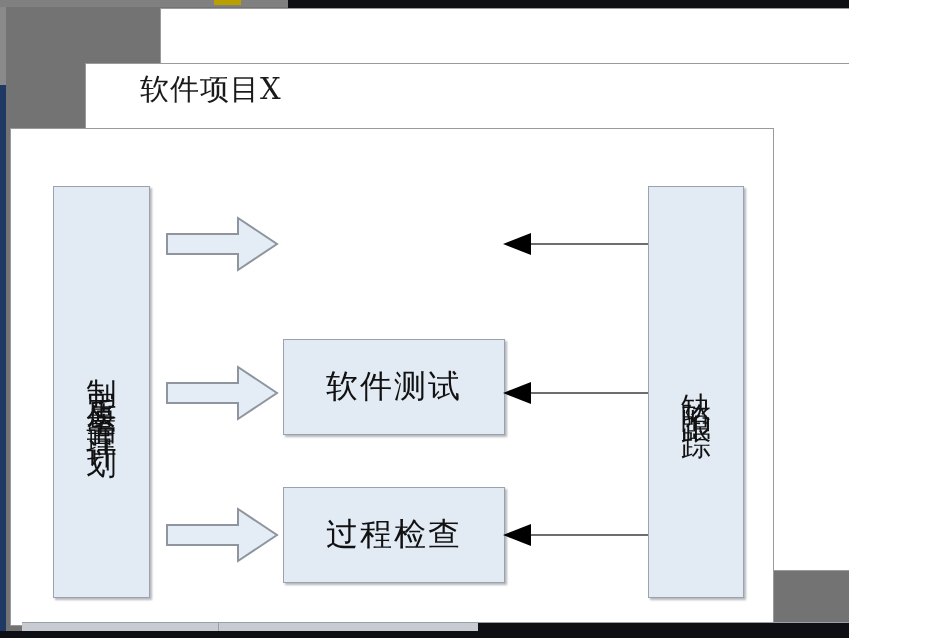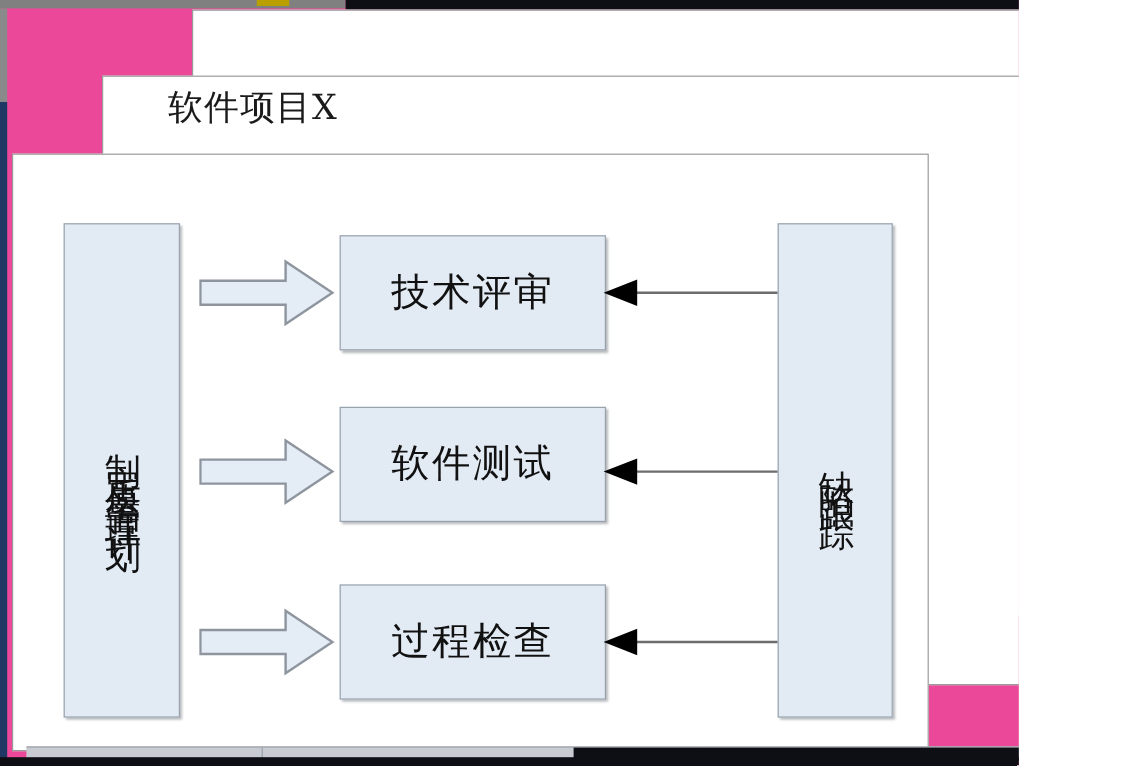--- a/index.html
+++ b/index.html
@@ -8,21 +8,21 @@
     padding: 0;
     background: #ffffff;
     font-family: "DejaVu Sans", "Liberation Sans", sans-serif;
   }
 
   #canvas {
     position: relative;
     width: 849px;
     height: 638px;
     overflow: hidden;
-    background: #ec4899;
+    background: #737373;
   }
 
   
   .top-strip-gray {
     position: absolute;
     left: 0; top: 0;
     width: 288px; height: 7px;
     background: #808080;
   }
   .top-strip-yellow {
@@ -206,23 +206,20 @@
       <polygon points="1,20 72,20 72,4 111,30 72,56 72,40 1,40" fill="#e4ecf5" stroke="#8e959e" stroke-width="2" stroke-linejoin="miter"></polygon>
     </svg>
   </div>
 
   <div class="block-arrow ba3">
     <svg width="113" height="60" viewBox="0 0 113 60">
       <polygon points="1,20 72,20 72,4 111,30 72,56 72,40 1,40" fill="#e4ecf5" stroke="#8e959e" stroke-width="2" stroke-linejoin="miter"></polygon>
     </svg>
   </div>
 
-  <div class="node node-center node-c1">
-    <span>技术评审</span>
-  </div>
 
   <div class="node node-center node-c2">
     <span>软件测试</span>
   </div>
 
   <div class="node node-center node-c3">
     <span>过程检查</span>
   </div>
 
   <div class="conn cn1">

